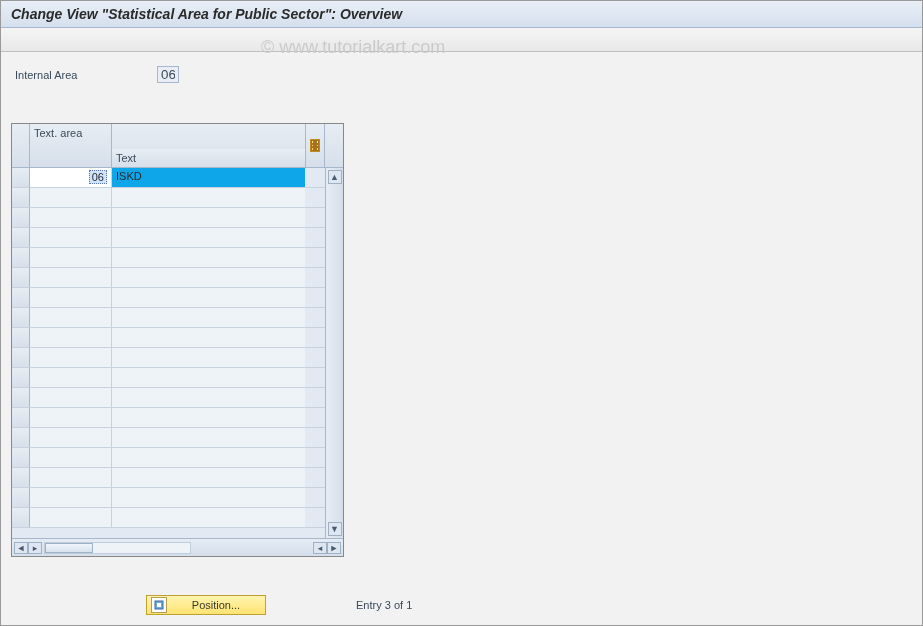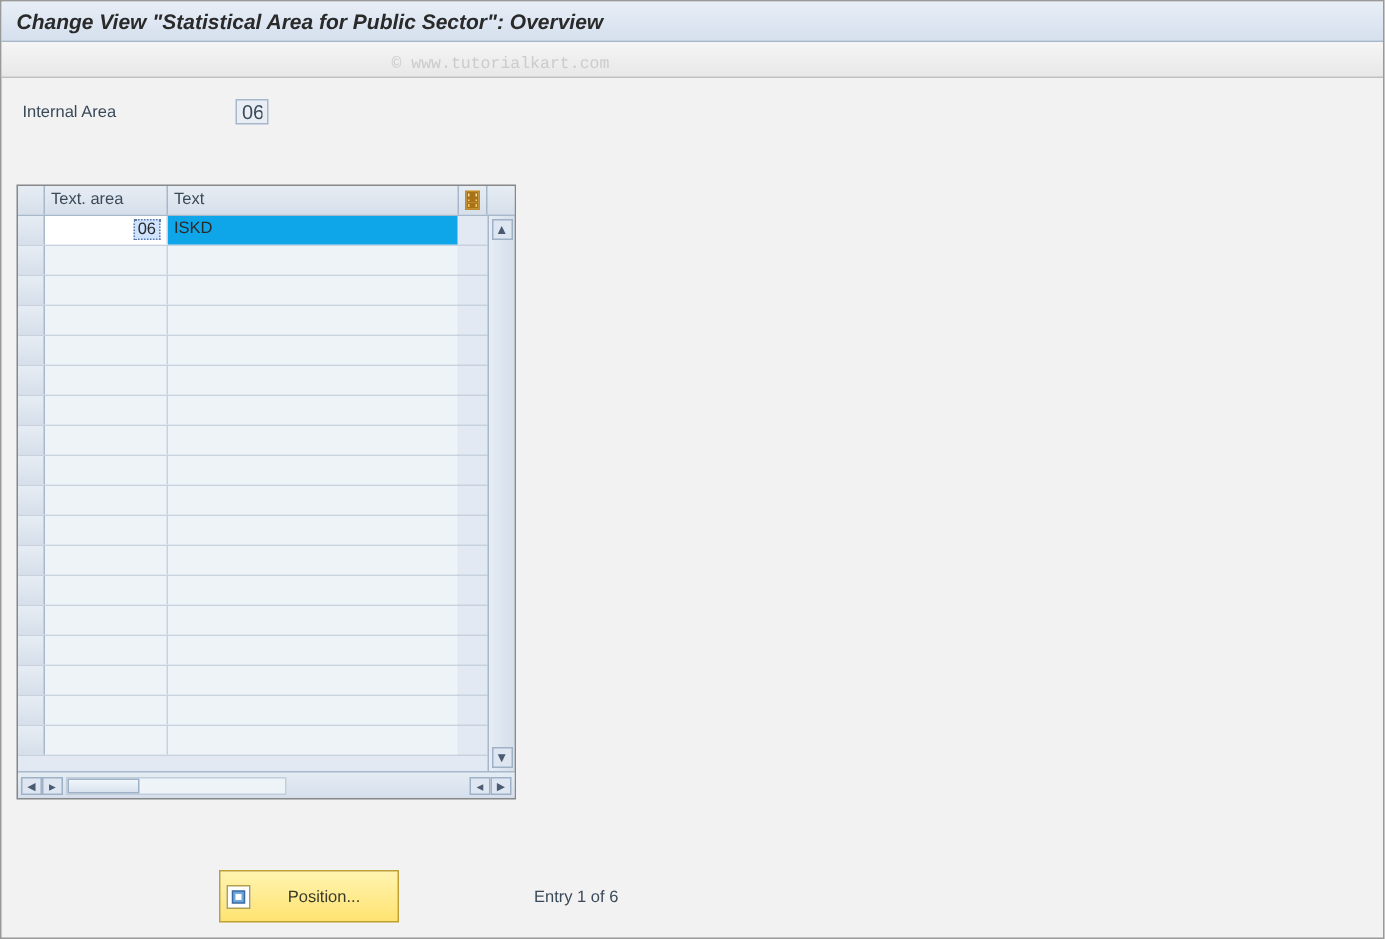--- a/index.html
+++ b/index.html
@@ -25,23 +25,23 @@
     .toolbar-divider {
       background: linear-gradient(#f5f5f5, #e8e8e8);
       border-bottom: 1px solid #bfbfbf;
       height: 24px;
     }
     .watermark {
       position: absolute;
       top: 36px;
       left: 260px;
       color: rgba(200,200,200,0.9);
-      font-size: 11px;
+      font-size: 18px;
       pointer-events: none;
-      font-family: Liberation Mono, monospace;
+      font-family: Liberation Sans, sans-serif;
     }
     .content {
       padding: 14px 10px 10px 10px;
     }
     .form-row {
       display: flex;
       align-items: center;
       margin-bottom: 40px;
       padding-left: 4px;
       gap: 12px;
@@ -71,21 +71,21 @@
       border-bottom: 1px solid #a8b8cc;
     }
     .tbl-head .hcell {
       border-right: 1px solid #a8b8cc;
       padding: 3px 4px;
       color: #3a4a5a;
       background: linear-gradient(#e7edf4, #d6dfea);
     }
     .hcell.selector { width: 18px; }
     .hcell.c1 { width: 82px; }
-    .hcell.c2 { width: 193px; border-right: none; }
+    .hcell.c2 { width: 193px; border-right: none; margin-top: 25px; }
     .hcell.cfg { width: 20px; border-left:1px solid #a8b8cc; display:flex; align-items:center; justify-content:center; }
     .cfg-icon {
       width: 13px; height: 13px;
       background: linear-gradient(#ffe9a8, #f8c24a);
       border: 1px solid #c08a20;
       display:flex; flex-wrap:wrap;
     }
     .cfg-icon span { width:33%; height:33%; border:0.5px solid #a87218; }
     .tbl-body {
       height: 370px;
@@ -140,21 +140,21 @@
       bottom: 10px;
       display: flex;
       align-items: center;
     }
     .pos-btn {
       display:flex; align-items:center;
       background: linear-gradient(#fff4b0, #ffe371);
       border:1px solid #c0a030;
       padding: 1px 4px;
       width: 120px;
-      height: 35px;
+      height: 20px;
       color:#3a3a2a;
       cursor:pointer;
     }
     .pos-btn .icon-slot {
       width:16px; height:16px; margin-right:4px;
       display:flex; align-items:center; justify-content:center;
       background:#fff; border:1px solid #b0a050;
     }
     .pos-btn .lbl { flex:1; text-align:center; }
     .entry-text { margin-left: 90px; color:#3a4a5a; }
@@ -306,14 +306,14 @@
 <div class="footer">
   <div class="pos-btn">
     <span class="icon-slot">
       <svg width="10" height="10" viewBox="0 0 10 10">
           <rect x="1" y="1" width="8" height="8" fill="#6fa8dc" stroke="#3a6aa0"></rect>
           <rect x="3" y="3" width="4" height="4" fill="#fff"></rect>
         </svg>
     </span>
     <span class="lbl">Position...</span>
   </div>
-  <span class="entry-text">Entry 1 of 6</span>
+  <span class="entry-text">Entry 3 of 1</span>
 </div>
 
 </body></html>

